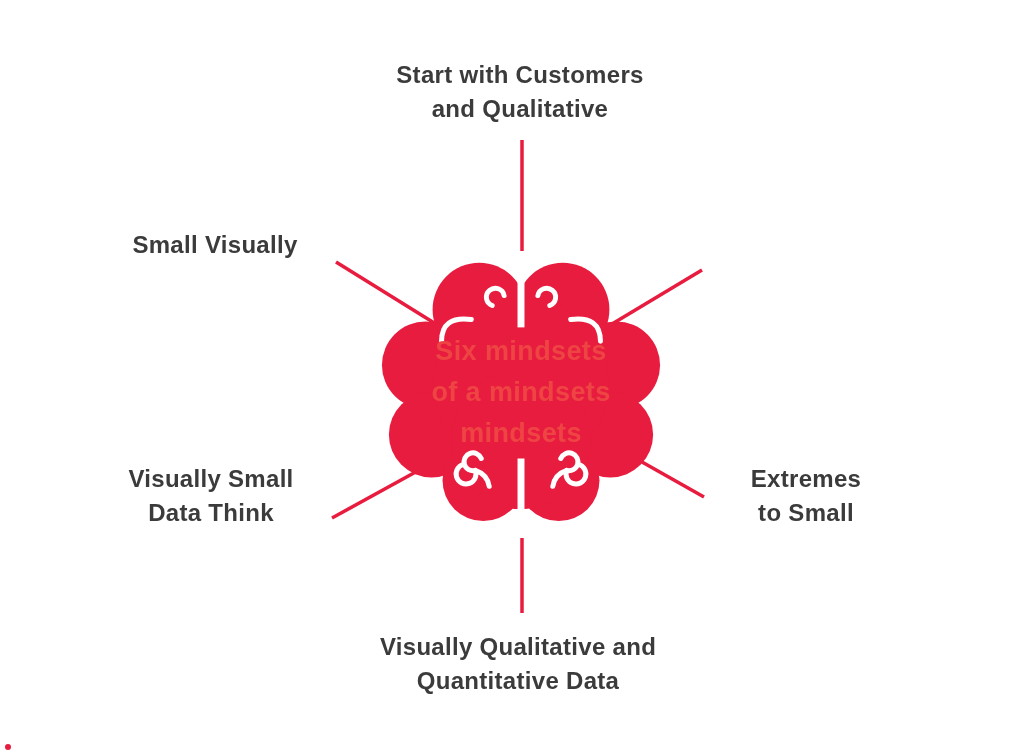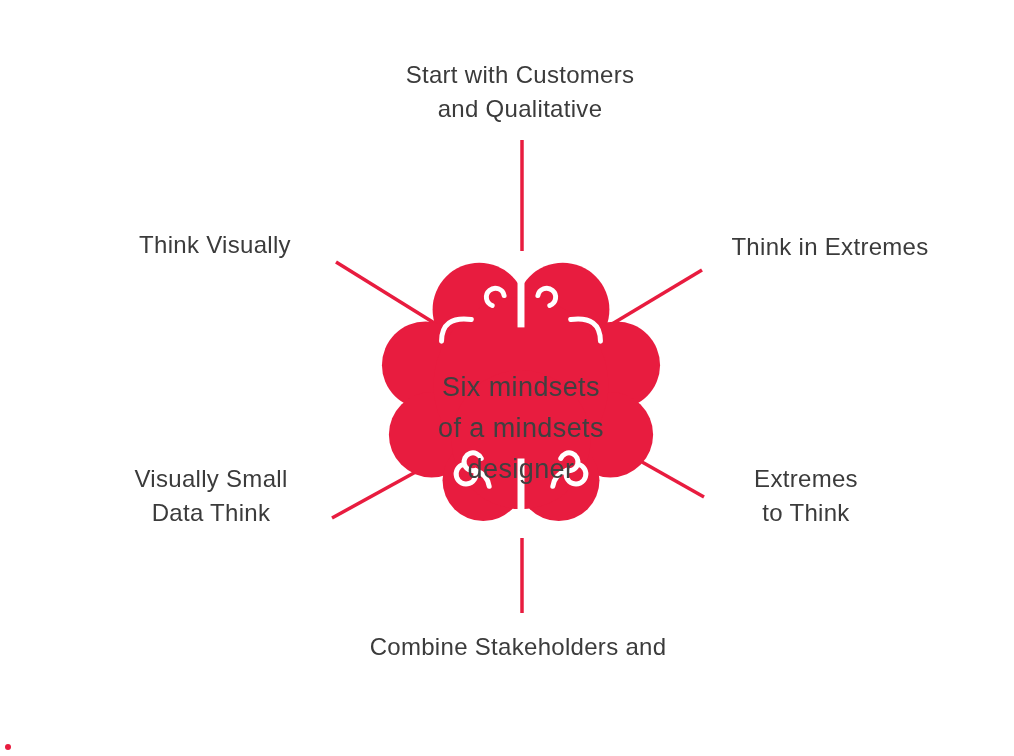--- a/index.html
+++ b/index.html
@@ -19,39 +19,38 @@
   .brain {
     position: absolute;
     left: 372px; top: 236px;
     width: 298px; height: 298px;
   }
   .label {
     position: absolute;
     transform: translateX(-50%);
     text-align: center;
     color: #3b3b3b;
-    font-weight: 400;
+    font-weight: 700;
     font-size: 24px;
     line-height: 34px;
     letter-spacing: 0.3px;
     white-space: nowrap;
   }
   .center-text {
     position: absolute;
     left: 521px;
     top: 331px;
     transform: translateX(-50%);
     text-align: center;
-    color: #404040;
-    font-weight: 400;
+    color: #ef4444;
+    font-weight: 700;
     font-size: 27px;
     line-height: 41px;
     letter-spacing: 0.4px;
     white-space: nowrap;
-    margin-top: 36px;
   }
   .corner-dot {
     position: absolute;
     left: 5px;
     top: 744px;
     width: 6px;
     height: 6px;
     border-radius: 50%;
     background: #e81c3f;
   }
@@ -99,45 +98,43 @@
       <path d="M118 252 q-2 -12 -14 -16 a9 9 0 1 1 6 -12"></path>
       <path d="M182 252 q2 -12 14 -16 a9 9 0 1 0 -6 -12"></path>
       <path d="M104 236 a10 10 0 1 1 -12 -6"></path>
       <path d="M196 236 a10 10 0 1 0 12 -6"></path>
     </g>
   </svg>
 
   <div class="center-text">
     <div>Six mindsets</div>
     <div>of a mindsets</div>
-    <div>designer</div>
+    <div>mindsets</div>
   </div>
 
   <div class="label" style="left:520px; top:58px">
     <div>Start with Customers</div>
     <div>and Qualitative</div>
   </div>
 
   <div class="label" style="left:215px; top:228px">
-    <div>Think Visually</div>
+    <div>Small Visually</div>
   </div>
 
-  <div class="label" style="left:830px; top:230px">
-    <div>Think in Extremes</div>
-  </div>
 
   <div class="label" style="left:211px; top:462px">
     <div>Visually Small</div>
     <div>Data Think</div>
   </div>
 
   <div class="label" style="left:806px; top:462px">
     <div>Extremes</div>
-    <div>to Think</div>
+    <div>to Small</div>
   </div>
 
   <div class="label" style="left:518px; top:630px">
-    <div>Combine Stakeholders and</div>
+    <div>Visually Qualitative and</div>
+    <div>Quantitative Data</div>
   </div>
 
   <div class="corner-dot"></div>
 
 </div>
 
 </body></html>

